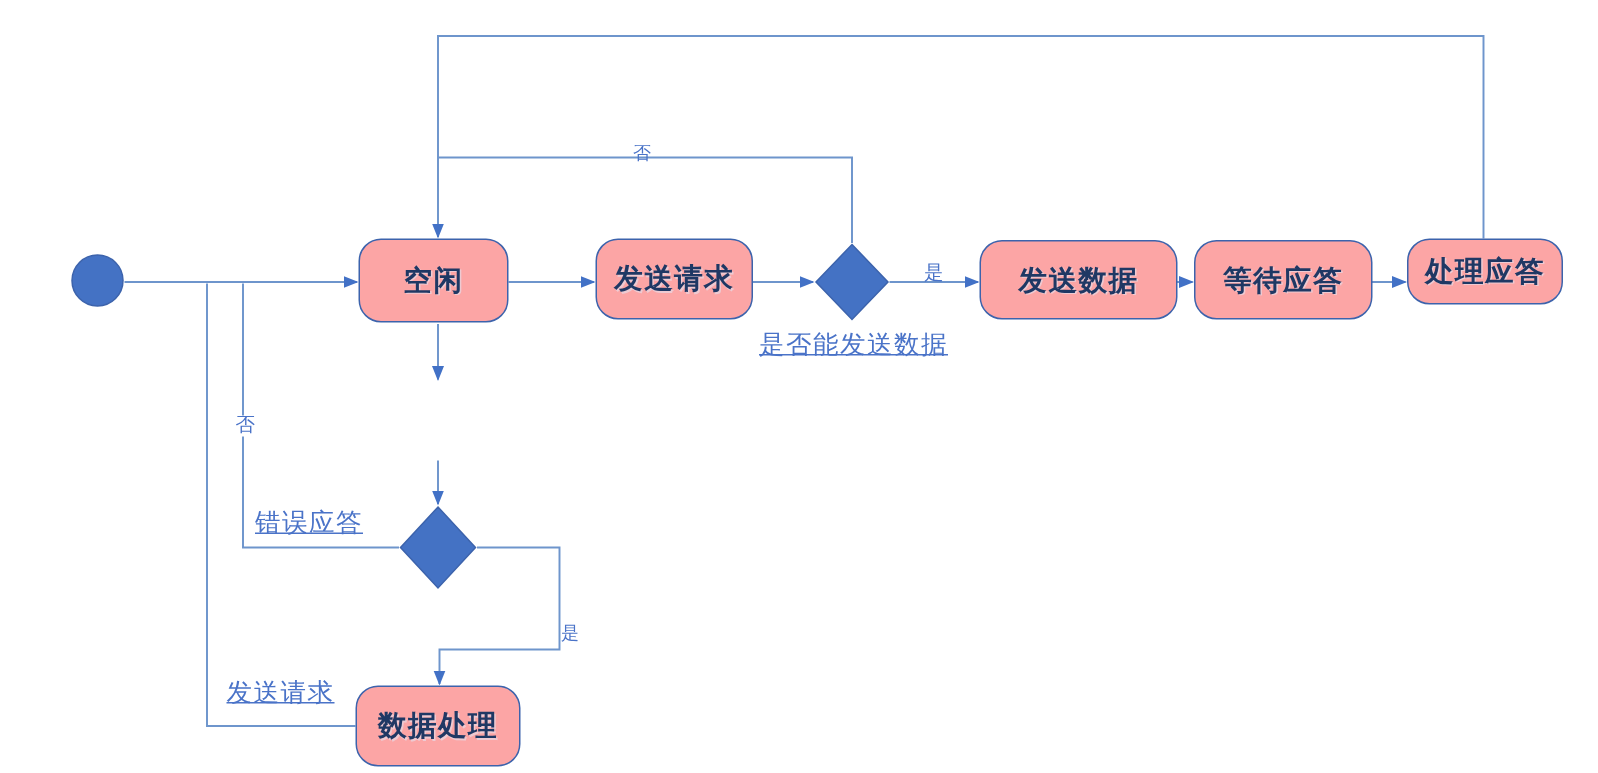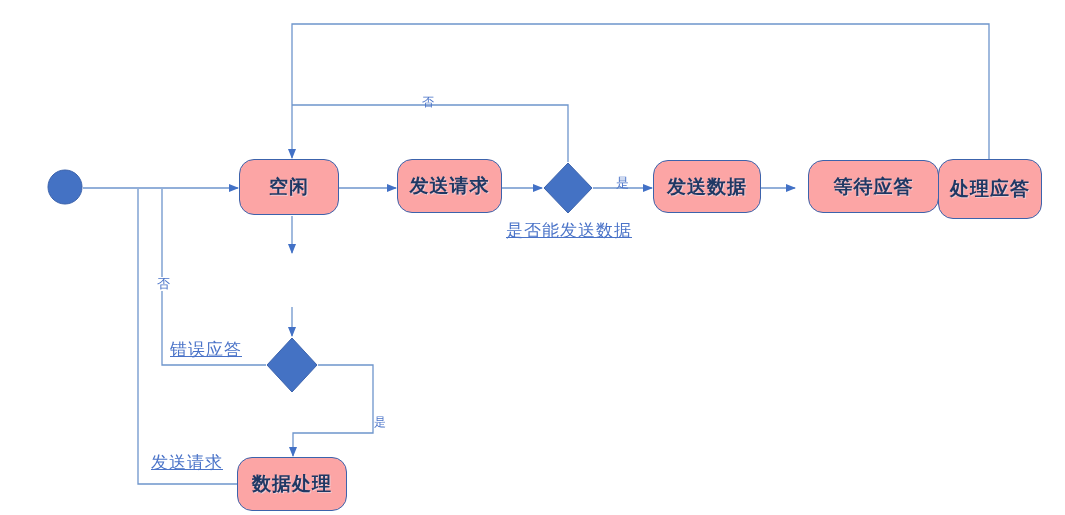--- a/index.html
+++ b/index.html
@@ -89,29 +89,29 @@
   </svg>
 
   <div class="state" style="left:239px; top:159px; width:100px; height:56px;">
     <span>空闲</span>
   </div>
 
   <div class="state" style="left:397px; top:159px; width:105px; height:54px;">
     <span>发送请求</span>
   </div>
 
-  <div class="state" style="left:653px; top:160px; width:108px; height:53px;">
+  <div class="state" style="left:653px; top:160px; width:132px; height:53px;">
     <span>发送数据</span>
   </div>
 
-  <div class="state" style="left:796px; top:160px; width:131px; height:53px;margin-left:12px;">
+  <div class="state" style="left:796px; top:160px; width:119px; height:53px;">
     <span>等待应答</span>
   </div>
 
-  <div class="state" style="left:938px; top:159px; width:104px; height:60px;">
+  <div class="state" style="left:938px; top:159px; width:104px; height:44px;">
     <span>处理应答</span>
   </div>
 
 
   <div class="state" style="left:237px; top:457px; width:110px; height:54px;">
     <span>数据处理</span>
   </div>
 
   <div class="elabel big" style="left:506px; top:221px;">是否能发送数据</div>
 

